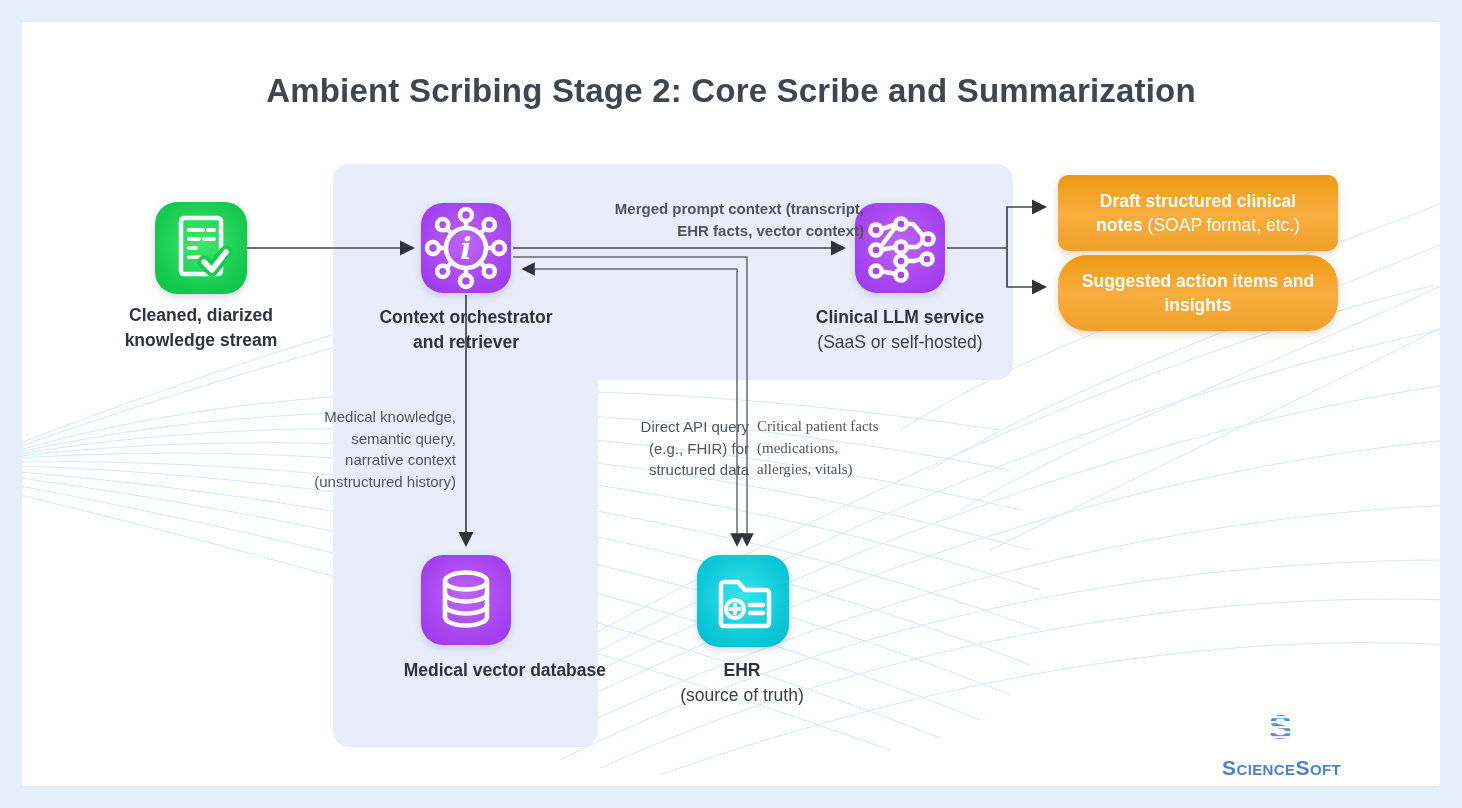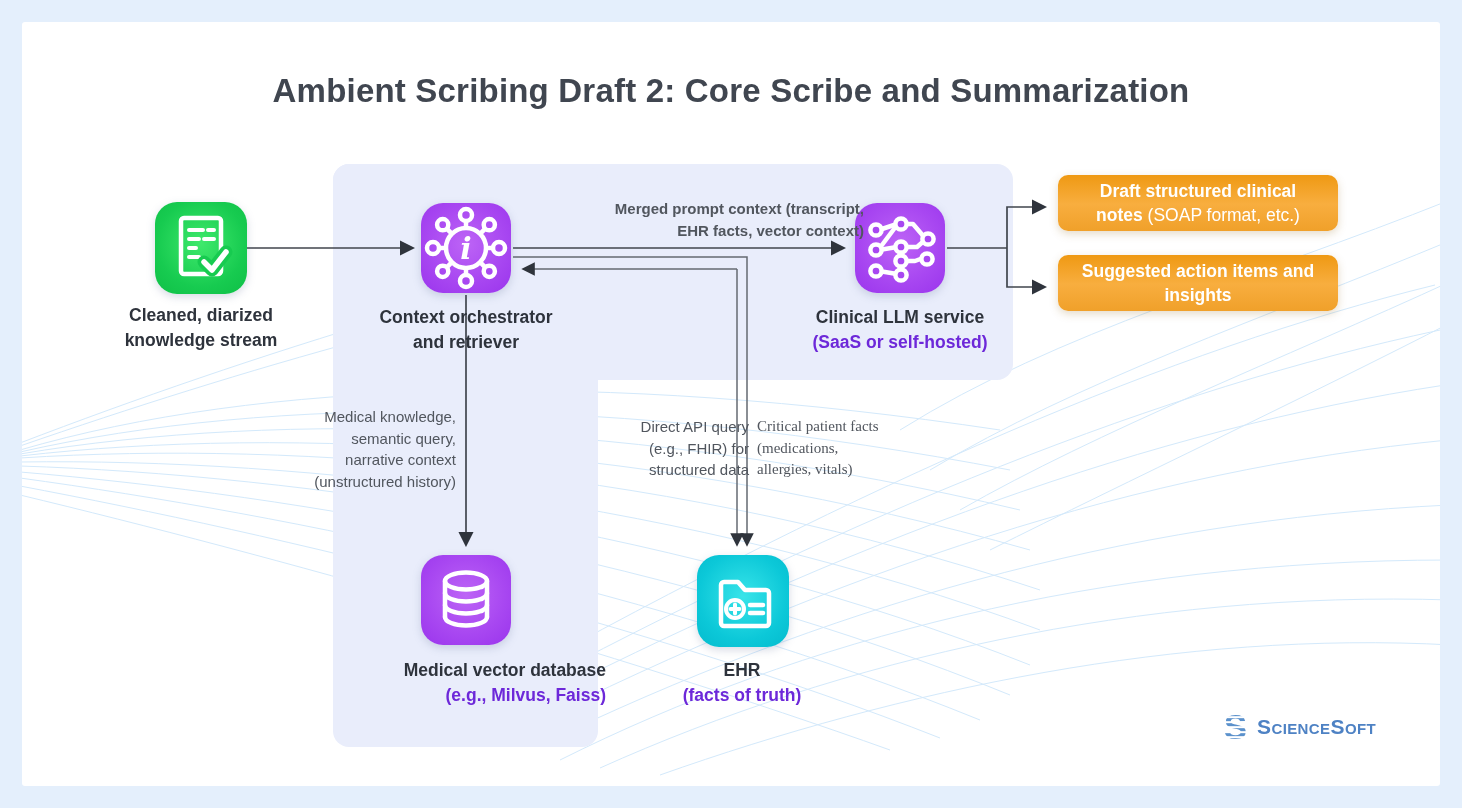--- a/index.html
+++ b/index.html
@@ -17,32 +17,32 @@
   .edges{position:absolute;left:0;top:0;z-index:3;}
   .tile{position:absolute;border-radius:22px;z-index:4;
         box-shadow:0 3px 8px rgba(110,125,160,.28);display:flex;
         align-items:center;justify-content:center;}
   .tile-green{background:radial-gradient(70% 70% at 50% 45%, #3fe96c 0%, #17cb50 68%, #10c148 100%);}
   .tile-purple{background:radial-gradient(70% 70% at 50% 45%, #bd64f6 0%, #a847f1 62%, #9c37ed 100%);}
   .tile-cyan{background:radial-gradient(70% 70% at 50% 45%, #38e4e9 0%, #0cc8d8 68%, #05bdcf 100%);}
   .nlabel{position:absolute;z-index:4;text-align:center;color:#2e333c;
           font-size:17.5px;line-height:25px;}
   .nlabel .name{font-weight:bold;white-space:pre-line;}
-  .nlabel .sub{font-weight:bold;color:#6d28d9;}
+  .nlabel .sub{font-weight:normal;color:#404040;}
   .elabel{position:absolute;z-index:4;color:#51565e;font-size:15px;
           line-height:21.5px;white-space:pre-line;}
-  .obox{position:absolute;width:280px;height:56px;border-radius:10px;z-index:4;
+  .obox{position:absolute;width:280px;height:76px;border-radius:10px;z-index:4;
         background:linear-gradient(180deg,#ef9913 0%,#f8ae3f 52%,#f0a02a 100%);
         box-shadow:0 3px 8px rgba(150,110,40,.25);color:#ffffff;font-size:17.5px;
         line-height:24px;display:flex;align-items:center;justify-content:center;
         text-align:center;padding:4px 17px;box-sizing:border-box;}
   .obox .ob-bold{font-weight:bold;}
   .obox .ob-rest{font-weight:normal;white-space:pre-wrap;}
   .logo{position:absolute;left:1222px;top:710px;display:flex;align-items:center;
-        gap:5px;z-index:5;}
+        gap:12px;z-index:5;flex-direction:column;}
   .logo-text{font-size:21px;font-weight:bold;color:#4e82c4;
              font-variant:small-caps;letter-spacing:.4px;}
   .ic{display:block;}
 </style>
 </head>
 <body>
 
 <div class="canvas">
 
   <div class="inner">
@@ -68,21 +68,21 @@
       <path d="M510 715 C 850 540, 1150 430, 1445 385"></path>
       <path d="M505 700 C 860 510, 1160 390, 1440 330"></path>
       <path d="M500 685 C 870 480, 1170 350, 1435 285"></path>
       <path d="M1450 200 C 1250 280, 1060 330, 900 430"></path>
       <path d="M1452 240 C 1260 320, 1080 380, 930 470"></path>
       <path d="M1454 280 C 1280 360, 1100 430, 960 510"></path>
       <path d="M1456 320 C 1300 400, 1130 480, 990 550"></path>
     </svg>
   </div>
 
-  <h1 class="title">Ambient Scribing Draft 2: Core Scribe and Summarization</h1>
+  <h1 class="title">Ambient Scribing Stage 2: Core Scribe and Summarization</h1>
 
   <div class="panel panel-top"></div>
   <div class="panel panel-left"></div>
 
   <svg class="edges" width="1462" height="808">
     <defs>
       <marker id="ah" viewBox="0 0 10 10" refX="8" refY="5" markerWidth="9" markerHeight="9" orient="auto">
         <path d="M0 0 L10 5 L0 10 z" fill="#2f343c"></path>
       </marker>
     </defs>
@@ -197,45 +197,44 @@
           <path d="M52 45.5 H56"></path>
             <path d="M60 44.5 H61"></path>
           <path d="M52 57.5 H56"></path>
             <path d="M60 56.5 H61"></path>
         </g>
       </g>
     </svg>
   </div>
   <div class="nlabel" style="left:326px;top:658px;width:280px;text-align:right;">
     <div class="name">Medical vector database</div>
-    <div class="sub">(e.g., Milvus, Faiss)</div>
   </div>
 
   <div class="tile tile-cyan" style="left:697px;top:555px;width:92px;height:92px;">
     <svg class="ic" width="92" height="92" viewBox="0 0 92 92">
       <g fill="none" stroke="#ffffff" stroke-width="4.5" stroke-linecap="round" stroke-linejoin="round">
         <path d="M24 68 V30 a3 3 0 0 1 3-3 h14 l7 8 h21 a3 3 0 0 1 3 3 v30 a3 3 0 0 1 -3 3 h-42 a3 3 0 0 1 -3-3 z"></path>
         <circle cx="38" cy="54" r="9" stroke-width="4"></circle>
         <path d="M38 49.5 V58.5 M33.5 54 H42.5" stroke-width="4"></path>
         <path d="M53 50 H66"></path>
         <path d="M53 58 H66"></path>
       </g>
     </svg>
   </div>
   <div class="nlabel" style="left:602px;top:658px;width:280px;">
     <div class="name">EHR</div>
-    <div class="sub">(facts of truth)</div>
+    <div class="sub">(source of truth)</div>
   </div>
 
   <div class="obox" style="left:1058px;top:175px;">
     <div>
       <span class="ob-bold">Draft structured clinical notes</span><span class="ob-rest"> (SOAP format, etc.)</span>
     </div>
   </div>
-  <div class="obox" style="left:1058px;top:255px;">
+  <div class="obox" style="left:1058px;top:255px;border-radius:29px;">
     <div>
       <span class="ob-bold">Suggested action items and insights</span><span class="ob-rest"></span>
     </div>
   </div>
 
   <div class="elabel" style="left:504px;top:198px;width:360px;text-align:right;font-weight:bold;">Merged prompt context (transcript,
 EHR facts, vector context)</div>
   <div class="elabel" style="left:246px;top:406px;width:210px;text-align:right;">Medical knowledge,
 semantic query,
 narrative context

